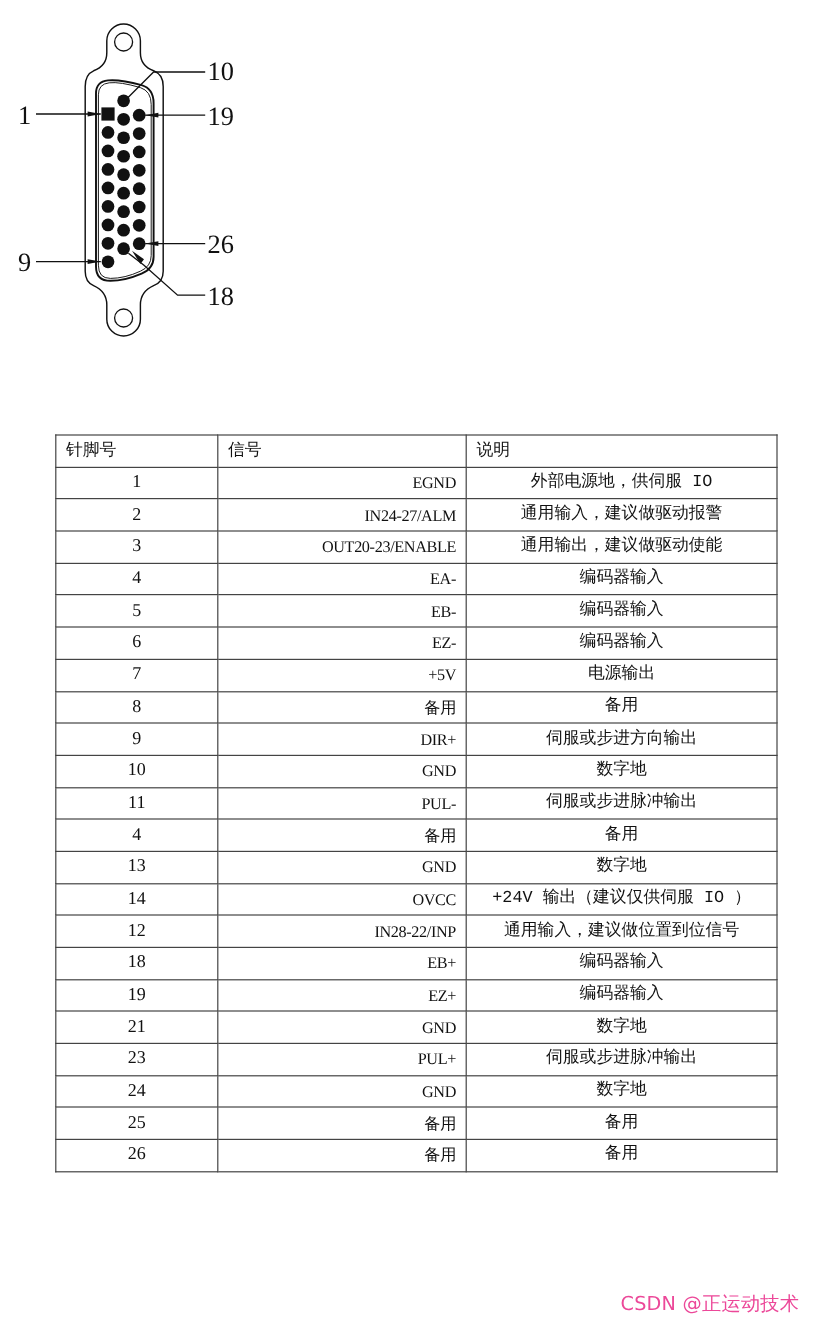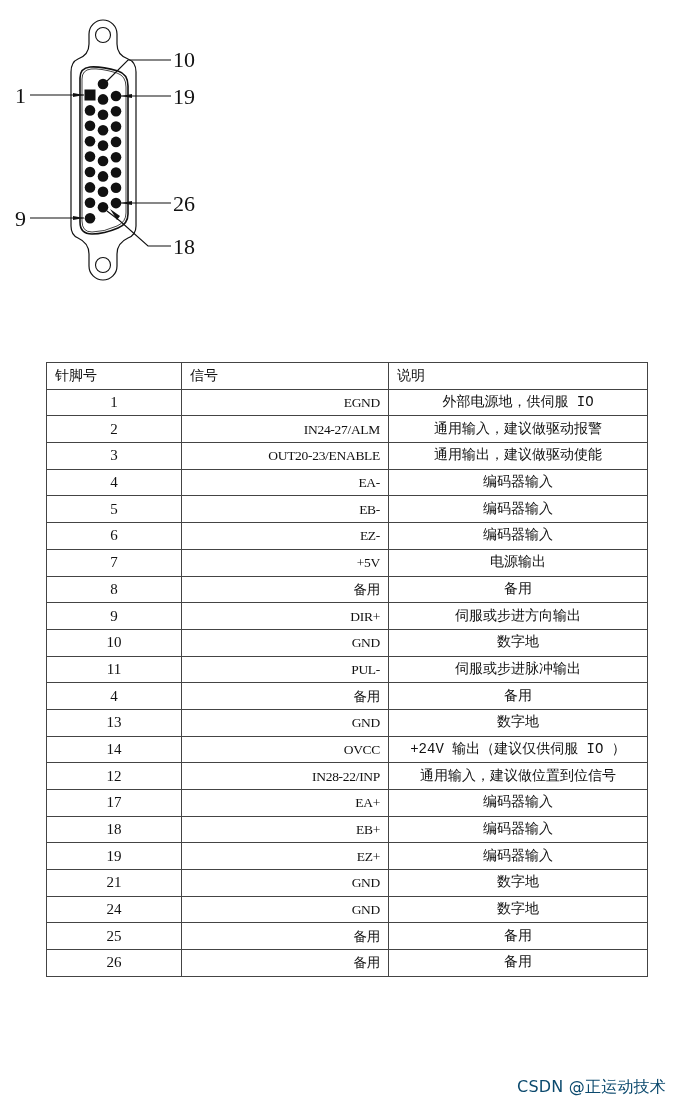--- a/index.html
+++ b/index.html
@@ -69,21 +69,21 @@
       text-align: center;
       font-family: Liberation Mono, monospace;
       font-size: 14px;
     }
     #watermark {
       position: absolute;
       right: 14px;
       top: 1077px;
       font-family: "DejaVu Sans", "Liberation Sans", sans-serif;
       font-size: 16px;
-      color: #0c4a6e;
+      color: #ec4899;
       letter-spacing: 0.2px;
     }
   </style>
 </head>
 <body>
 
 <div id="diagram">
   <svg width="220" height="300" viewBox="0 0 220 300" xmlns="http://www.w3.org/2000/svg">
 
     <path d="M 89 44 L 89 34 A 14 14 0 0 1 117 34 L 117 44 Q 117 55 128 59 Q 136 62 136 72 L 136 226 Q 136 235 128 238 Q 117 243 117 254 L 117 266 A 14 14 0 0 1 89 266 L 89 254 Q 89 243 78 238 Q 71 235 71 226 L 71 72 Q 71 62 78 59 Q 89 55 89 44 Z" fill="none" stroke="#111" stroke-width="1.2"></path>
@@ -238,40 +238,40 @@
         <td class="c-pin">14</td>
         <td class="c-sig">OVCC</td>
         <td class="c-desc">+24V 输出（建议仅供伺服 IO ）</td>
       </tr>
       <tr>
         <td class="c-pin">12</td>
         <td class="c-sig">IN28-22/INP</td>
         <td class="c-desc">通用输入，建议做位置到位信号</td>
       </tr>
       <tr>
-        <td class="c-pin">17</td>
-        <td class="c-sig">EA+</td>
-        <td class="c-desc">编码器输入</td>
-      </tr>
-      <tr>
         <td class="c-pin">18</td>
         <td class="c-sig">EB+</td>
         <td class="c-desc">编码器输入</td>
       </tr>
       <tr>
         <td class="c-pin">19</td>
         <td class="c-sig">EZ+</td>
         <td class="c-desc">编码器输入</td>
       </tr>
       <tr>
         <td class="c-pin">21</td>
         <td class="c-sig">GND</td>
         <td class="c-desc">数字地</td>
       </tr>
       <tr>
+        <td class="c-pin">23</td>
+        <td class="c-sig">PUL+</td>
+        <td class="c-desc">伺服或步进脉冲输出</td>
+      </tr>
+      <tr>
         <td class="c-pin">24</td>
         <td class="c-sig">GND</td>
         <td class="c-desc">数字地</td>
       </tr>
       <tr>
         <td class="c-pin">25</td>
         <td class="c-sig">备用</td>
         <td class="c-desc">备用</td>
       </tr>
       <tr>

